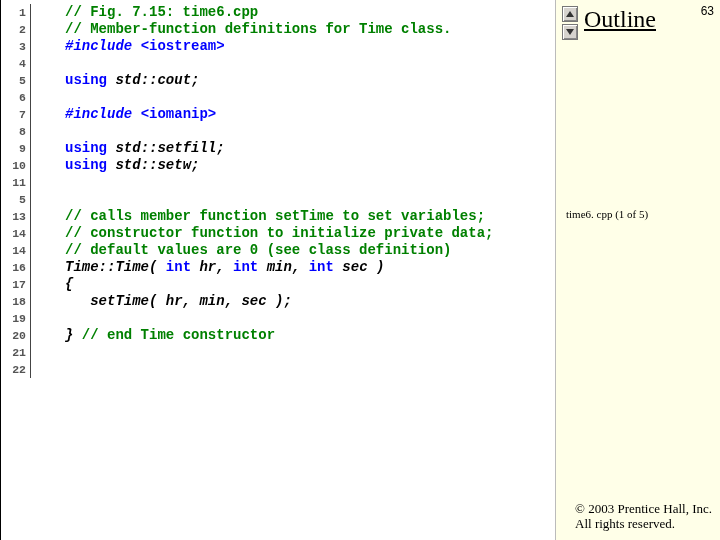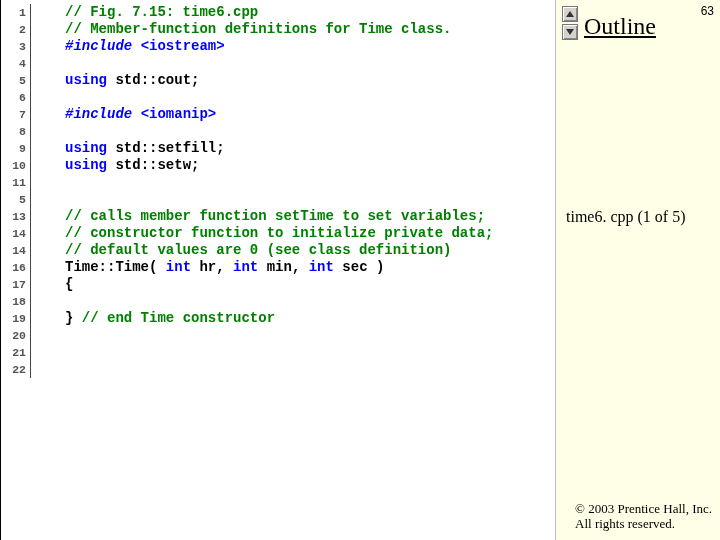--- a/index.html
+++ b/index.html
@@ -45,21 +45,21 @@
     font-size: 14px;
     font-weight: bold;
     line-height: 17px;
     height: 17px;
     white-space: pre;
     margin-left: 24px;
   }
   .c-comment { color: #008000; }
   .c-pre { color: #0000ff; font-style: italic; }
   .c-key { color: #0000ff; }
-  .c-plain { color: #000; }
+  .c-plain { color: #000; font-style: italic; }
   .c-header { color: #0000ff; }
 
   .side-pane {
     width: 165px;
     height: 540px;
     background: #ffffe8;
     position: relative;
     border-left: 1px solid #bbb;
   }
   .pagenum {
@@ -67,21 +67,21 @@
     top: 4px;
     right: 6px;
     font-size: 12px;
     color: #000;
   }
   .outline-row {
     position: absolute;
     top: 6px;
     left: 6px;
     display: flex;
-    align-items: flex-end;
+    align-items: flex-start;
     gap: 6px;
   }
   .scroll-icons {
     display: flex;
     flex-direction: column;
     gap: 2px;
   }
   .scroll-btn {
     width: 16px;
     height: 16px;
@@ -110,21 +110,21 @@
     font-size: 24px;
     text-decoration: underline;
     color: #000;
   }
   .file-caption {
     position: absolute;
     top: 208px;
     left: 10px;
     right: 6px;
     font-family: "Times New Roman", serif;
-    font-size: 16px;
+    font-size: 11px;
     color: #000;
   }
   .copyright {
     position: absolute;
     bottom: 8px;
     right: 8px;
     text-align: left;
     font-family: "Times New Roman", serif;
     font-size: 13px;
     color: #000;
@@ -173,20 +173,21 @@
           <div class="ln">&nbsp;</div>
           <div class="ln"><span class="c-key">using </span><span class="c-plain">std::setfill;</span></div>
           <div class="ln"><span class="c-key">using </span><span class="c-plain">std::setw;</span></div>
           <div class="ln">&nbsp;</div>
           <div class="ln">&nbsp;</div>
           <div class="ln"><span class="c-comment">// calls member function setTime to set variables;</span></div>
           <div class="ln"><span class="c-comment">// constructor function to initialize private data;</span></div>
           <div class="ln"><span class="c-comment">// default values are 0 (see class definition)</span></div>
           <div class="ln"><span class="c-plain">Time::Time( </span><span class="c-key">int</span><span class="c-plain"> hr, </span><span class="c-key">int</span><span class="c-plain"> min, </span><span class="c-key">int</span><span class="c-plain"> sec ) </span></div>
           <div class="ln"><span class="c-plain">{ </span></div>
+          <div class="ln"><span class="c-plain">   setTime( hr, min, sec ); </span></div>
           <div class="ln">&nbsp;</div>
           <div class="ln"><span class="c-plain">} </span><span class="c-comment">// end Time constructor</span></div>
           <div class="ln">&nbsp;</div>
         </div>
     </div>
   </div>
 
   <div class="side-pane">
     <div class="pagenum">63</div>
     <div class="outline-row">

